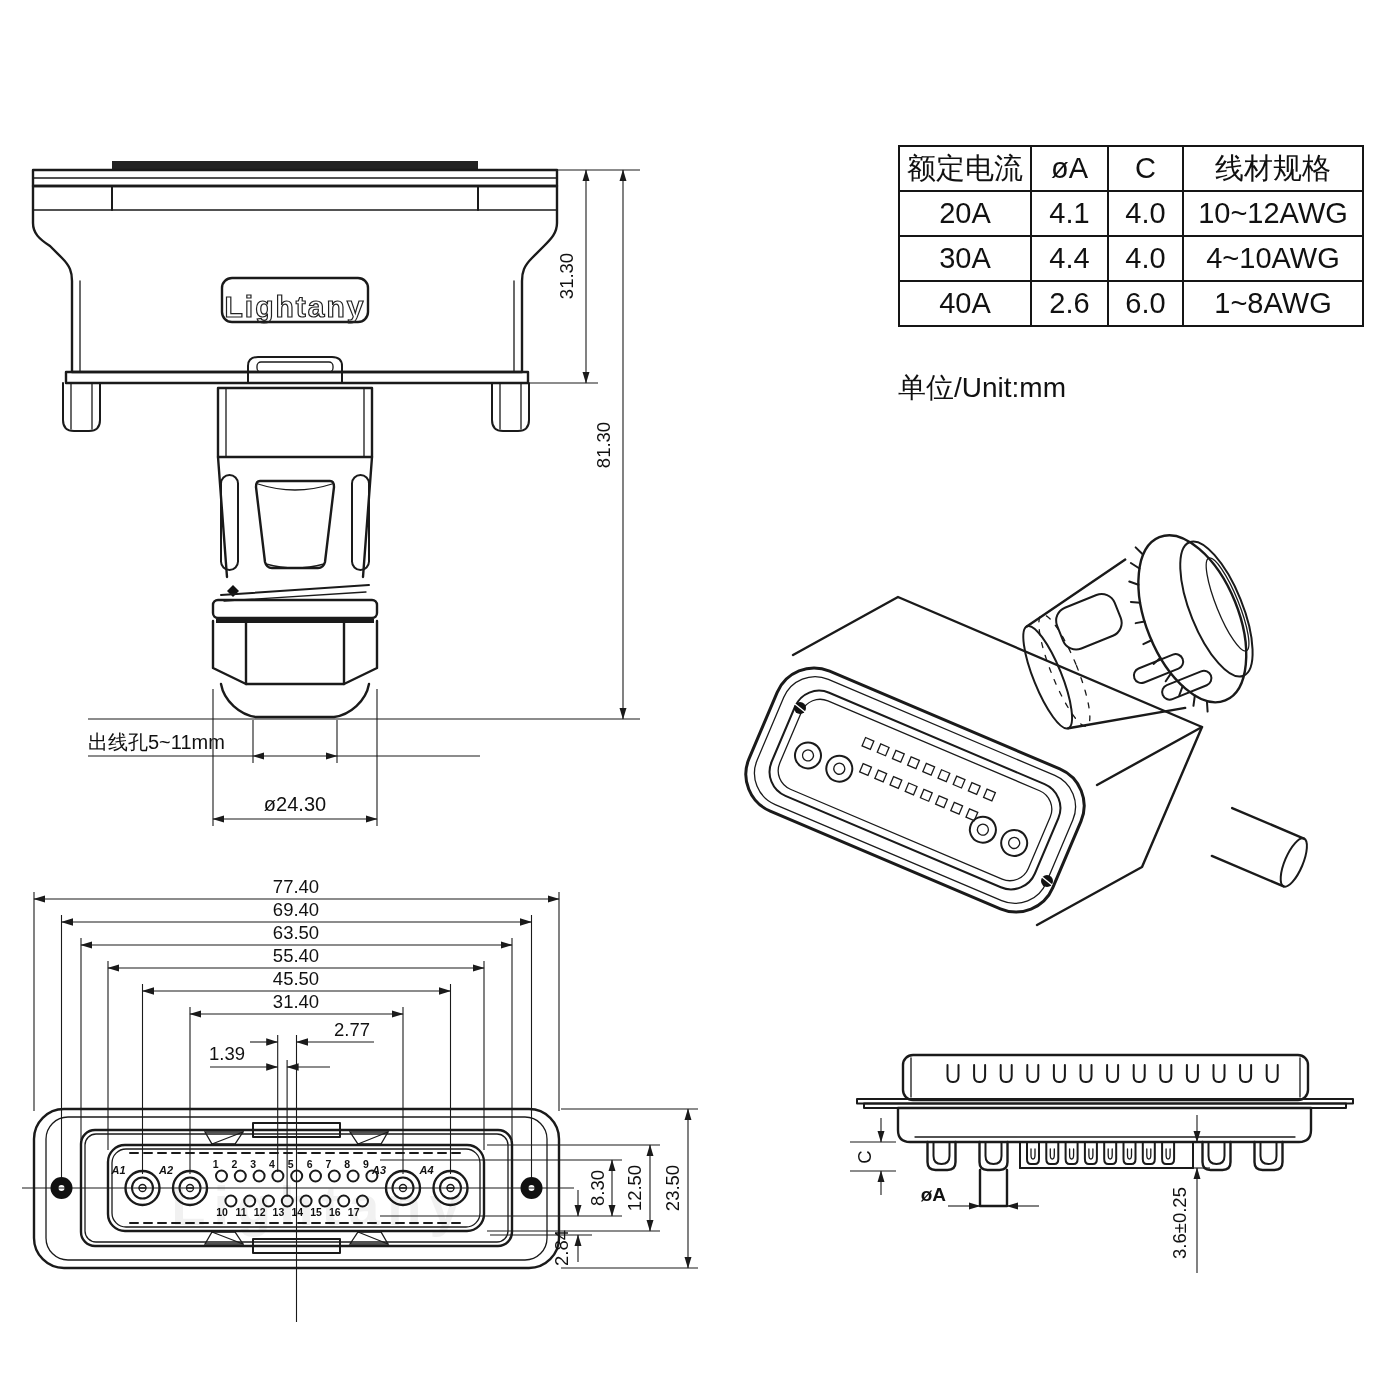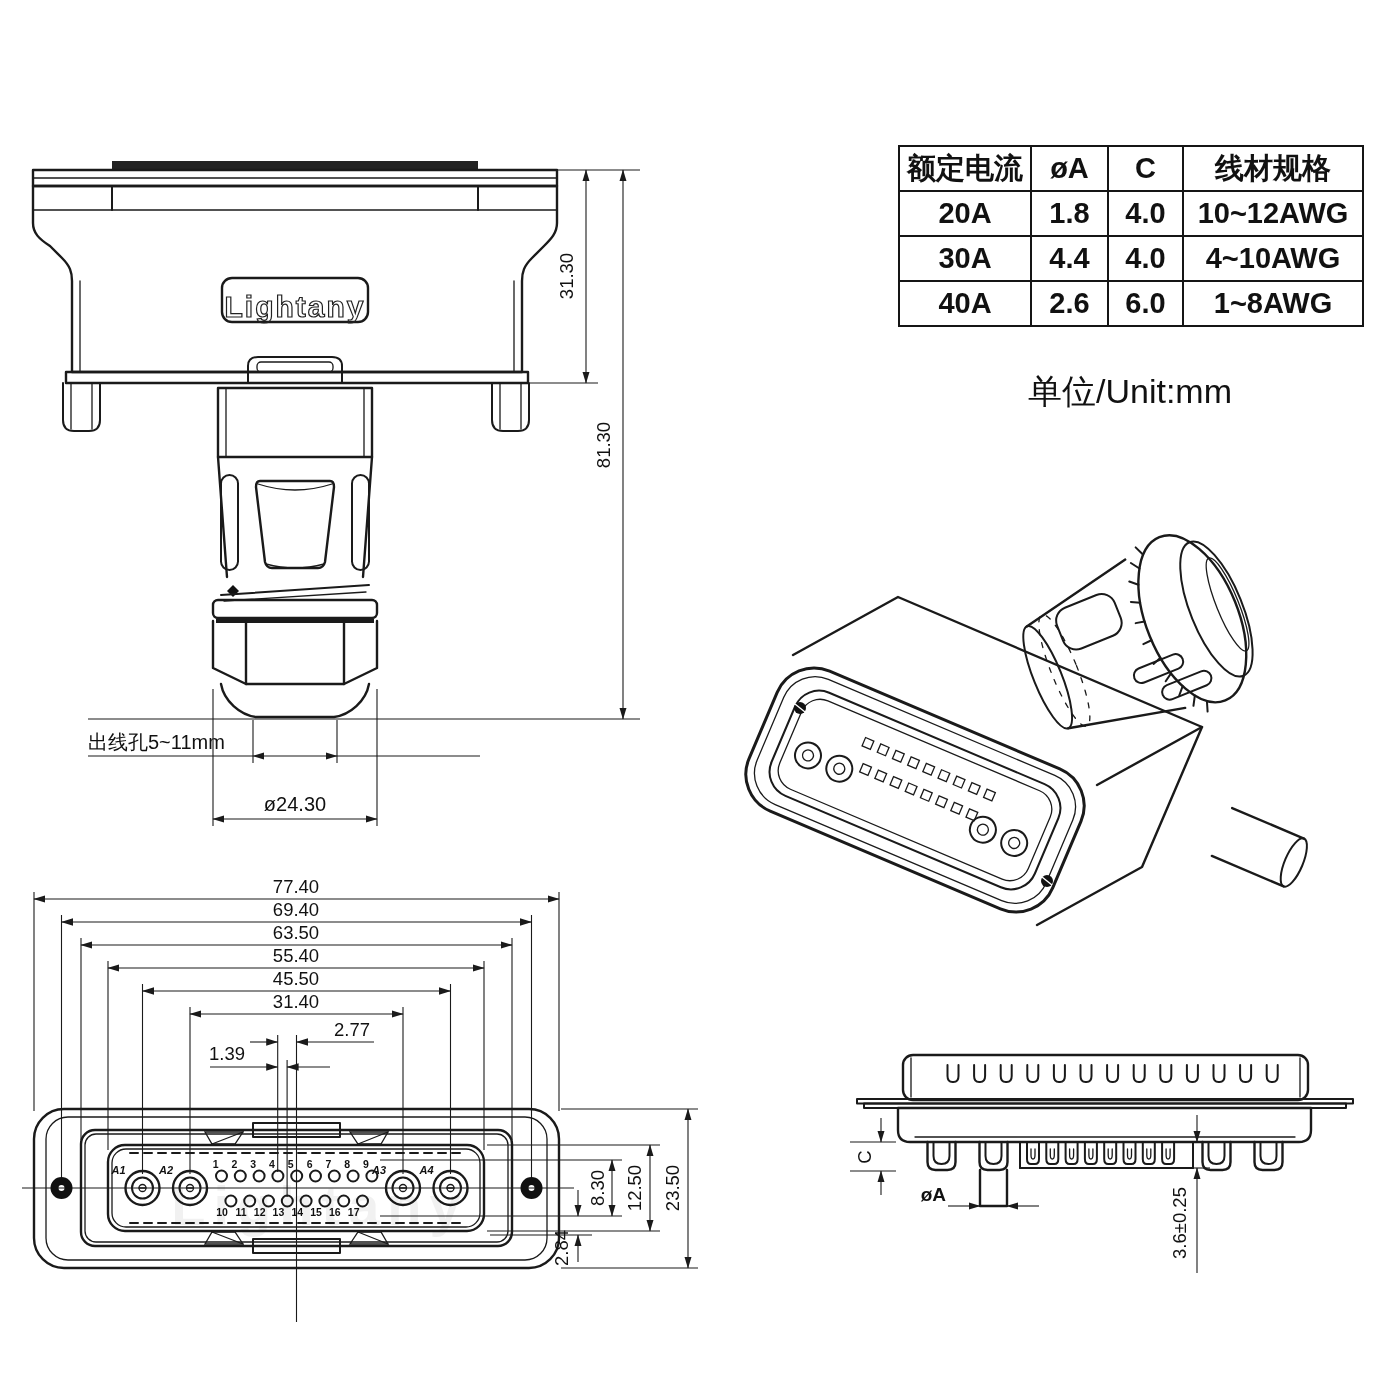--- a/index.html
+++ b/index.html
@@ -16,22 +16,22 @@
   .biglbl{font-size:20px;}
   .pinlbl{font-size:10.5px;font-weight:bold;}
   .pwrlbl{font-size:11px;font-weight:bold;font-style:italic;}
   .logo{font-size:30px;font-weight:bold;letter-spacing:2px;fill:none;stroke:#222;stroke-width:1.2;}
   .wmark{font-size:56px;font-weight:bold;letter-spacing:8px;fill:#000;opacity:.05;}
   .dimtxt-bold{font-size:19px;font-weight:bold;}
 
   .spec-table{position:absolute;left:898px;top:145px;width:464px;}
   .spec-table table{border-collapse:collapse;width:464px;table-layout:fixed;}
   .spec-table th,.spec-table td{border:2.4px solid #151515;text-align:center;vertical-align:middle;
-    height:43px;font-size:29px;font-weight:bold;padding:0;white-space:nowrap;overflow:hidden;}
-  .unit-note{position:absolute;left:898px;top:369px;width:464px;text-align:center;font-size:34px;}
+    height:43px;font-size:29px;font-weight:normal;padding:0;white-space:nowrap;overflow:hidden;}
+  .unit-note{position:absolute;left:898px;top:369px;width:464px;text-align:left;font-size:28px;}
 </style>
 </head>
 <body>
 
 <div id="stage">
 <svg width="1400" height="1400" viewBox="0 0 1400 1400">
   <defs>
     <marker id="ar" viewBox="0 0 10 6" refX="9.5" refY="3" markerWidth="11" markerHeight="7" orient="auto-start-reverse">
       <path d="M0,0L10,3L0,6Z" fill="#1a1a1a"></path>
     </marker>
@@ -408,21 +408,21 @@
         <tr>
           <th>额定电流</th>
           <th>øA</th>
           <th>C</th>
           <th>线材规格</th>
         </tr>
       </thead>
     <tbody>
         <tr>
           <td>20A</td>
-          <td>1.8</td>
+          <td>4.1</td>
           <td>4.0</td>
           <td>10~12AWG</td>
         </tr>
         <tr>
           <td>30A</td>
           <td>4.4</td>
           <td>4.0</td>
           <td>4~10AWG</td>
         </tr>
         <tr>

